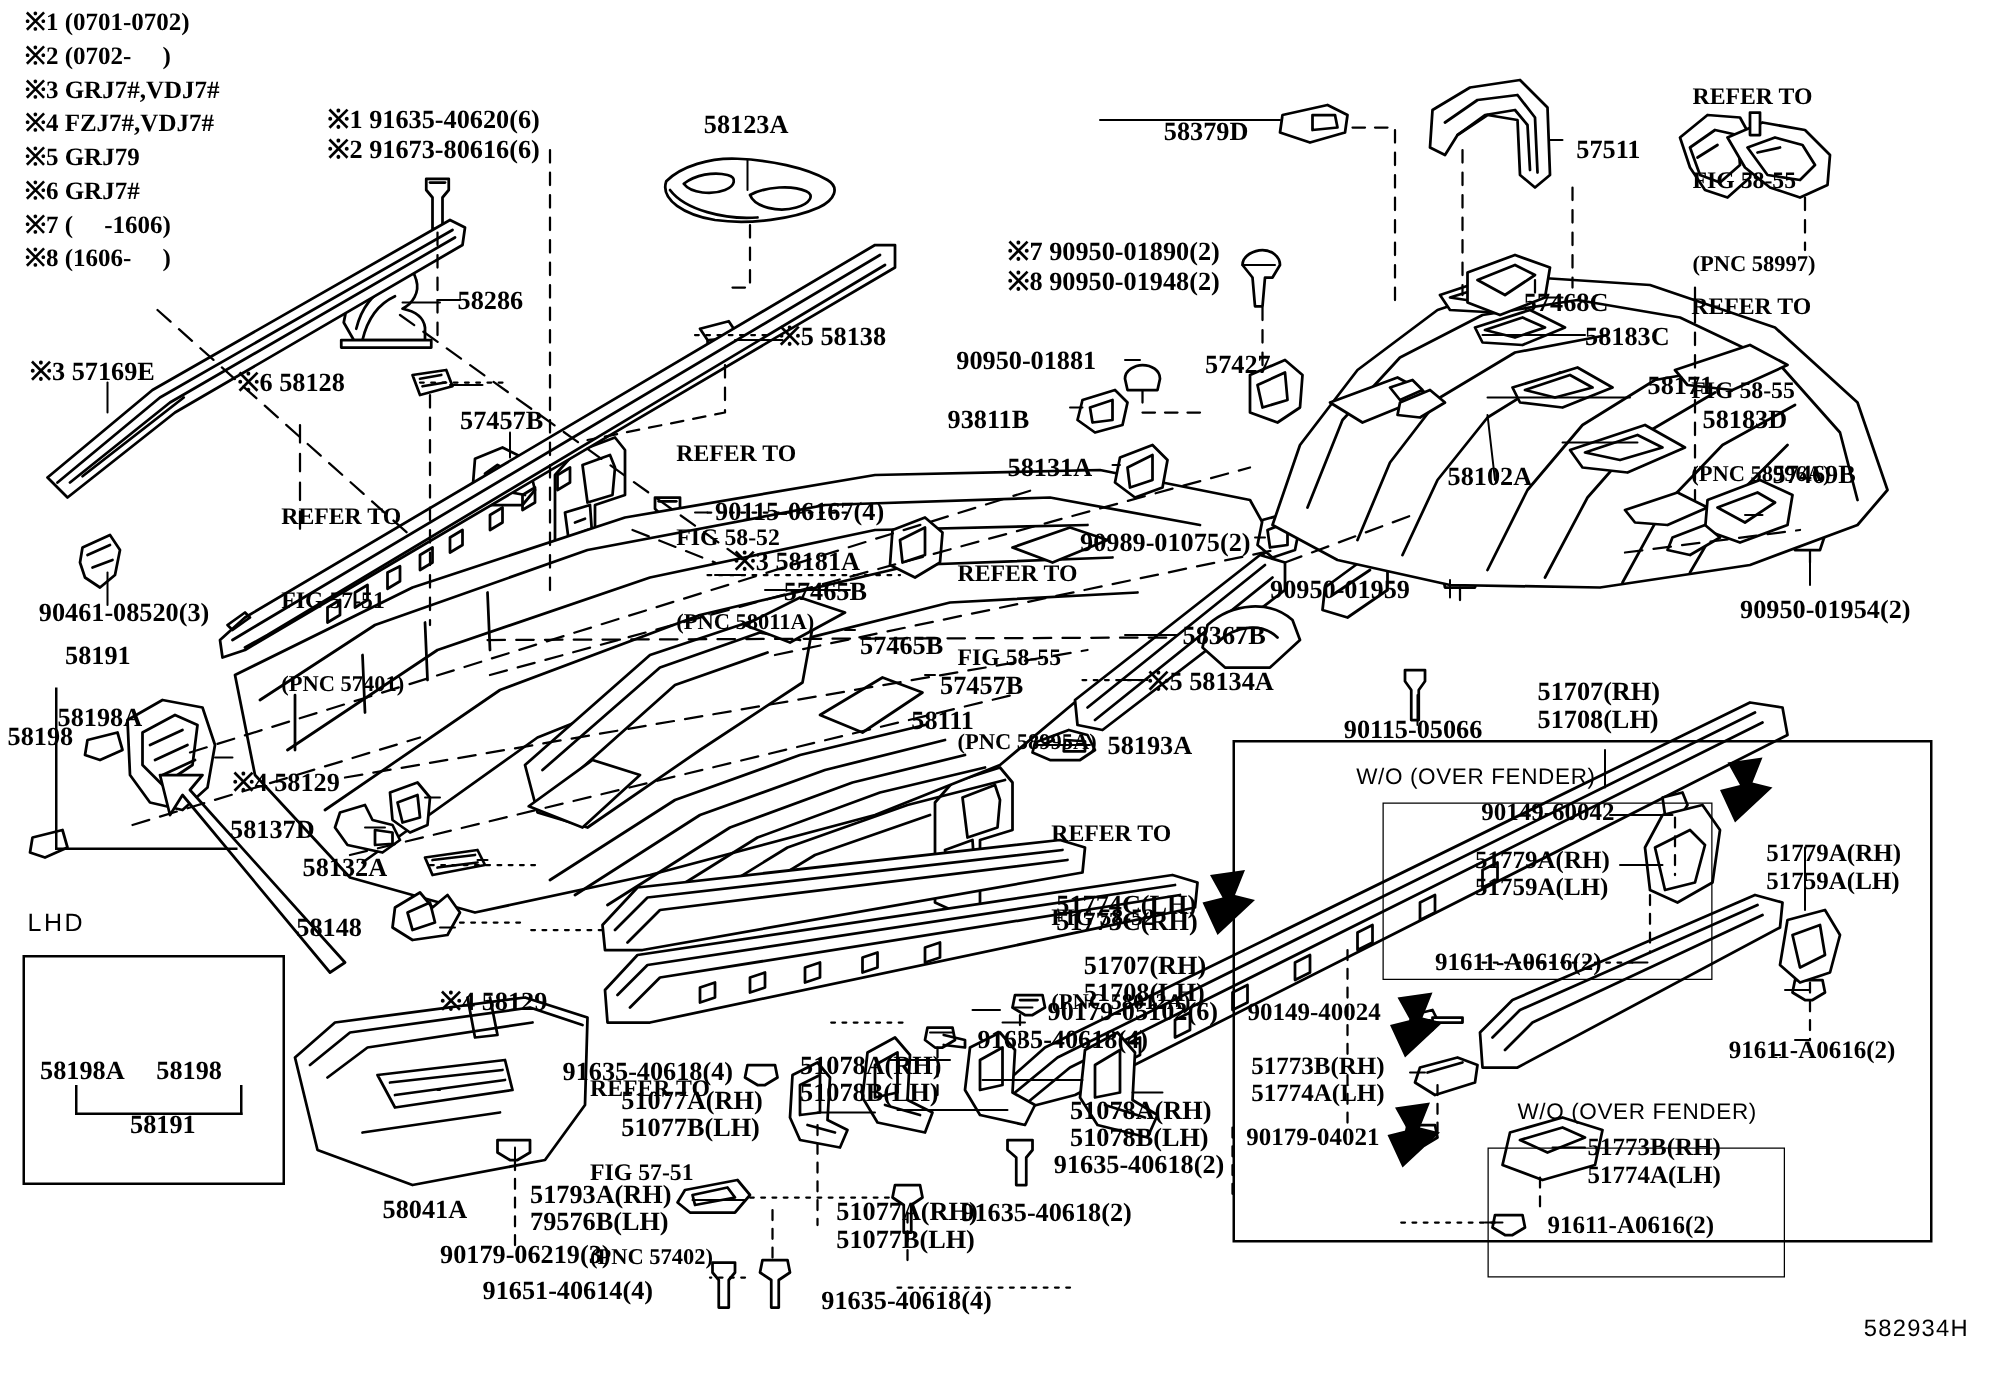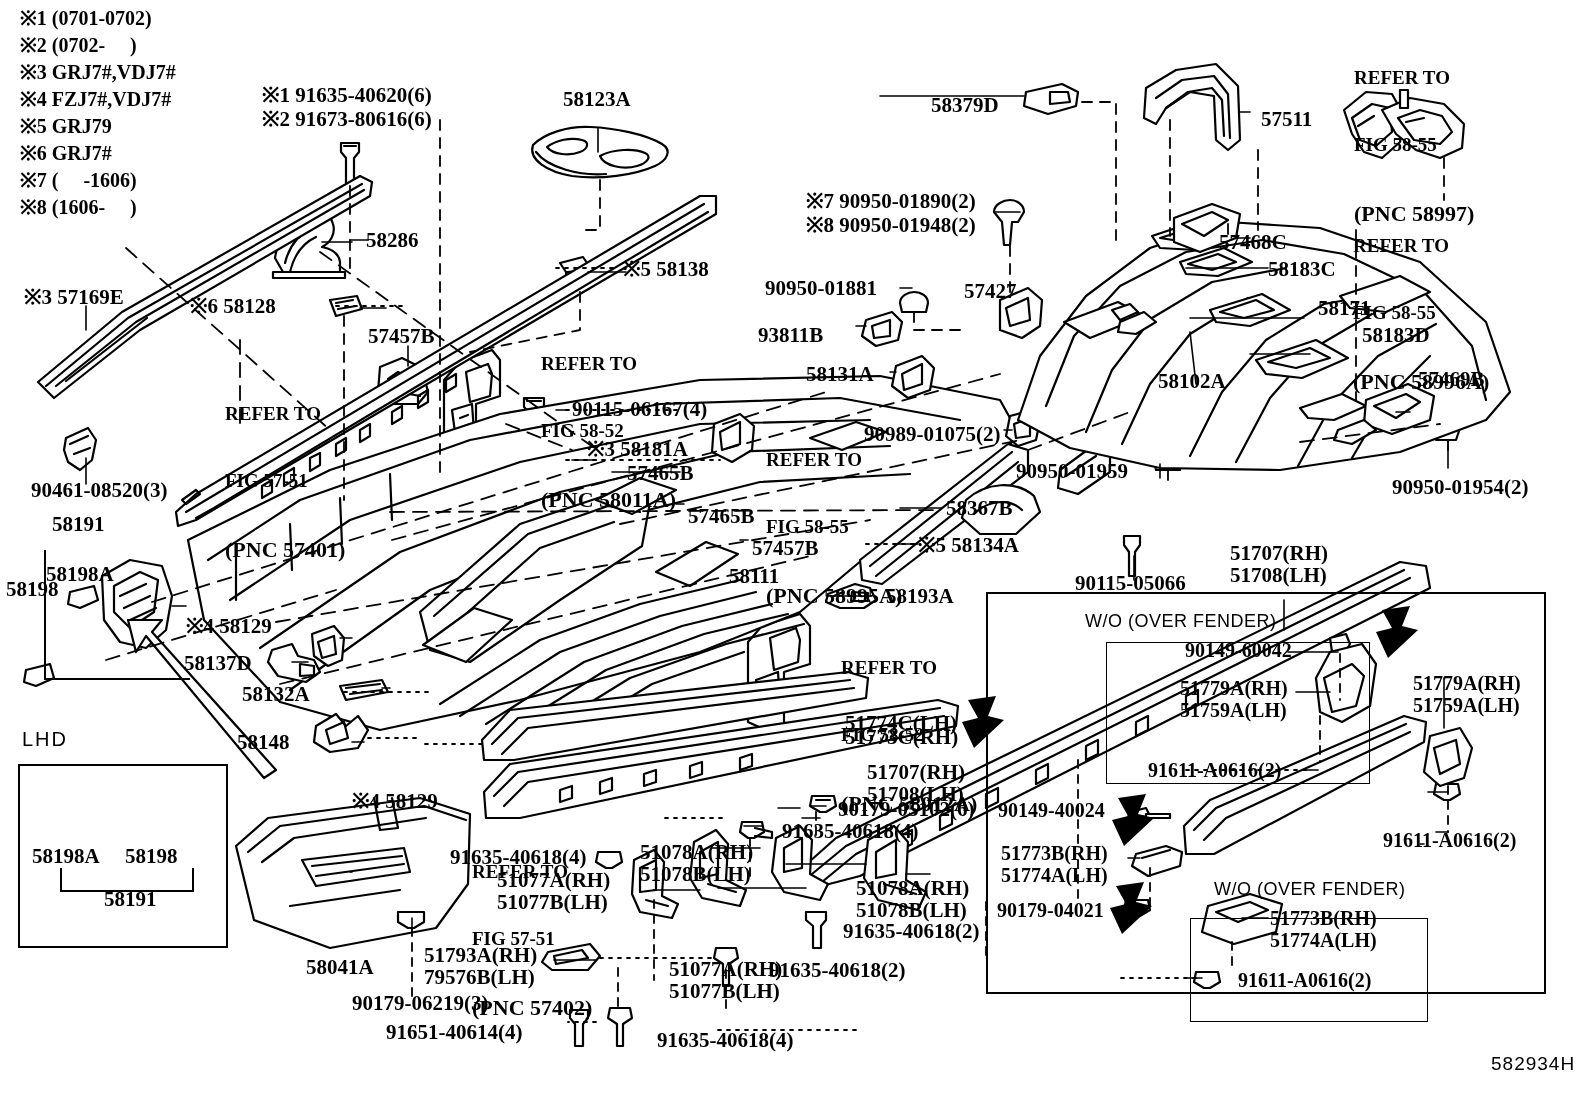--- a/index.html
+++ b/index.html
@@ -6,21 +6,21 @@
   html,body{margin:0;padding:0;background:#ffffff;}
   body{font-family:"Liberation Sans", sans-serif;color:#000;}
   #page{position:relative;width:1592px;height:1099px;background:#fff;overflow:hidden;}
 
   .lbl{position:absolute;font-family:"Liberation Serif", serif;font-weight:bold;
        white-space:pre;line-height:1.05;letter-spacing:0px;}
   .pn{font-size:21px;}
   .pn2{font-size:20px;}
   .note{font-size:20px;}
   .refer{font-size:19px;line-height:1.18;}
-  .pnc{font-size:22px;}
+  .pnc{font-size:18px;}
   .wof{font-family:"Liberation Sans", sans-serif;font-weight:normal;font-size:18px;letter-spacing:.5px;}
   .lhd{font-family:"Liberation Sans", sans-serif;font-weight:normal;font-size:20px;letter-spacing:2px;}
   .figid{font-family:"Liberation Sans", sans-serif;font-weight:normal;font-size:19px;letter-spacing:1px;}
 
   svg.ov{position:absolute;left:0;top:0;width:1592px;height:1099px;pointer-events:none;}
   .bx{position:absolute;border:2px solid #000;background:transparent;}
   .bx.thin{border-width:1px;}
 </style>
 </head>
 <body>

